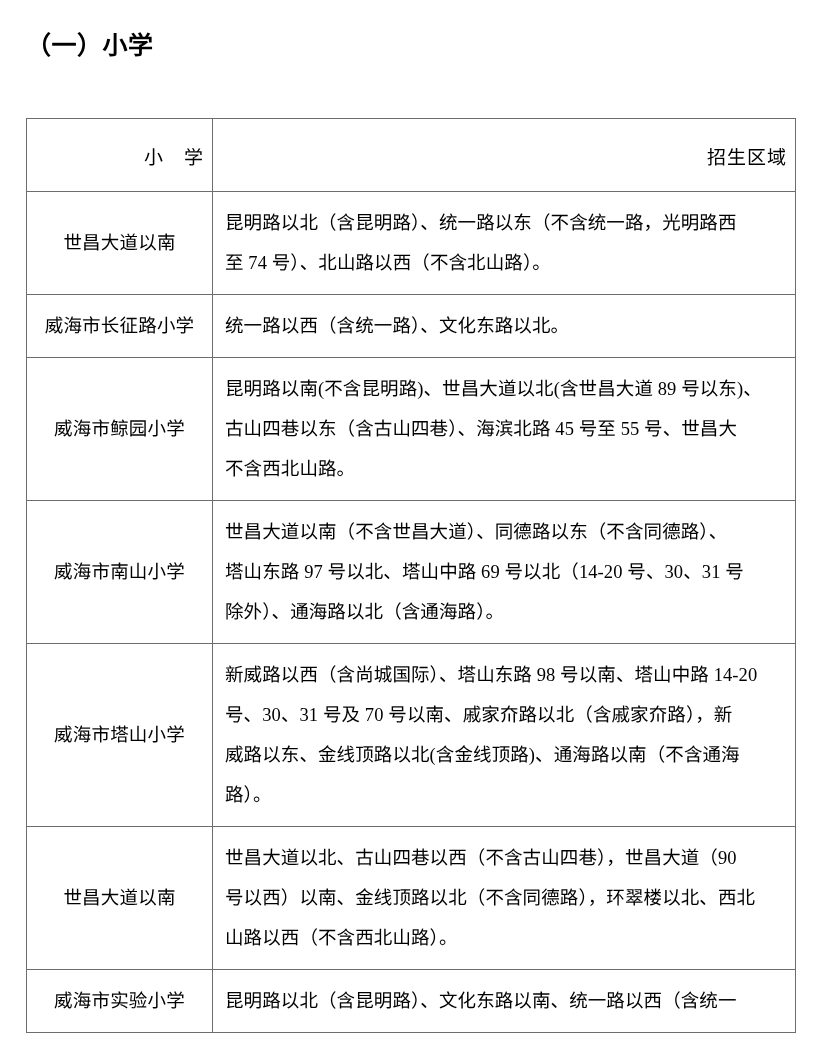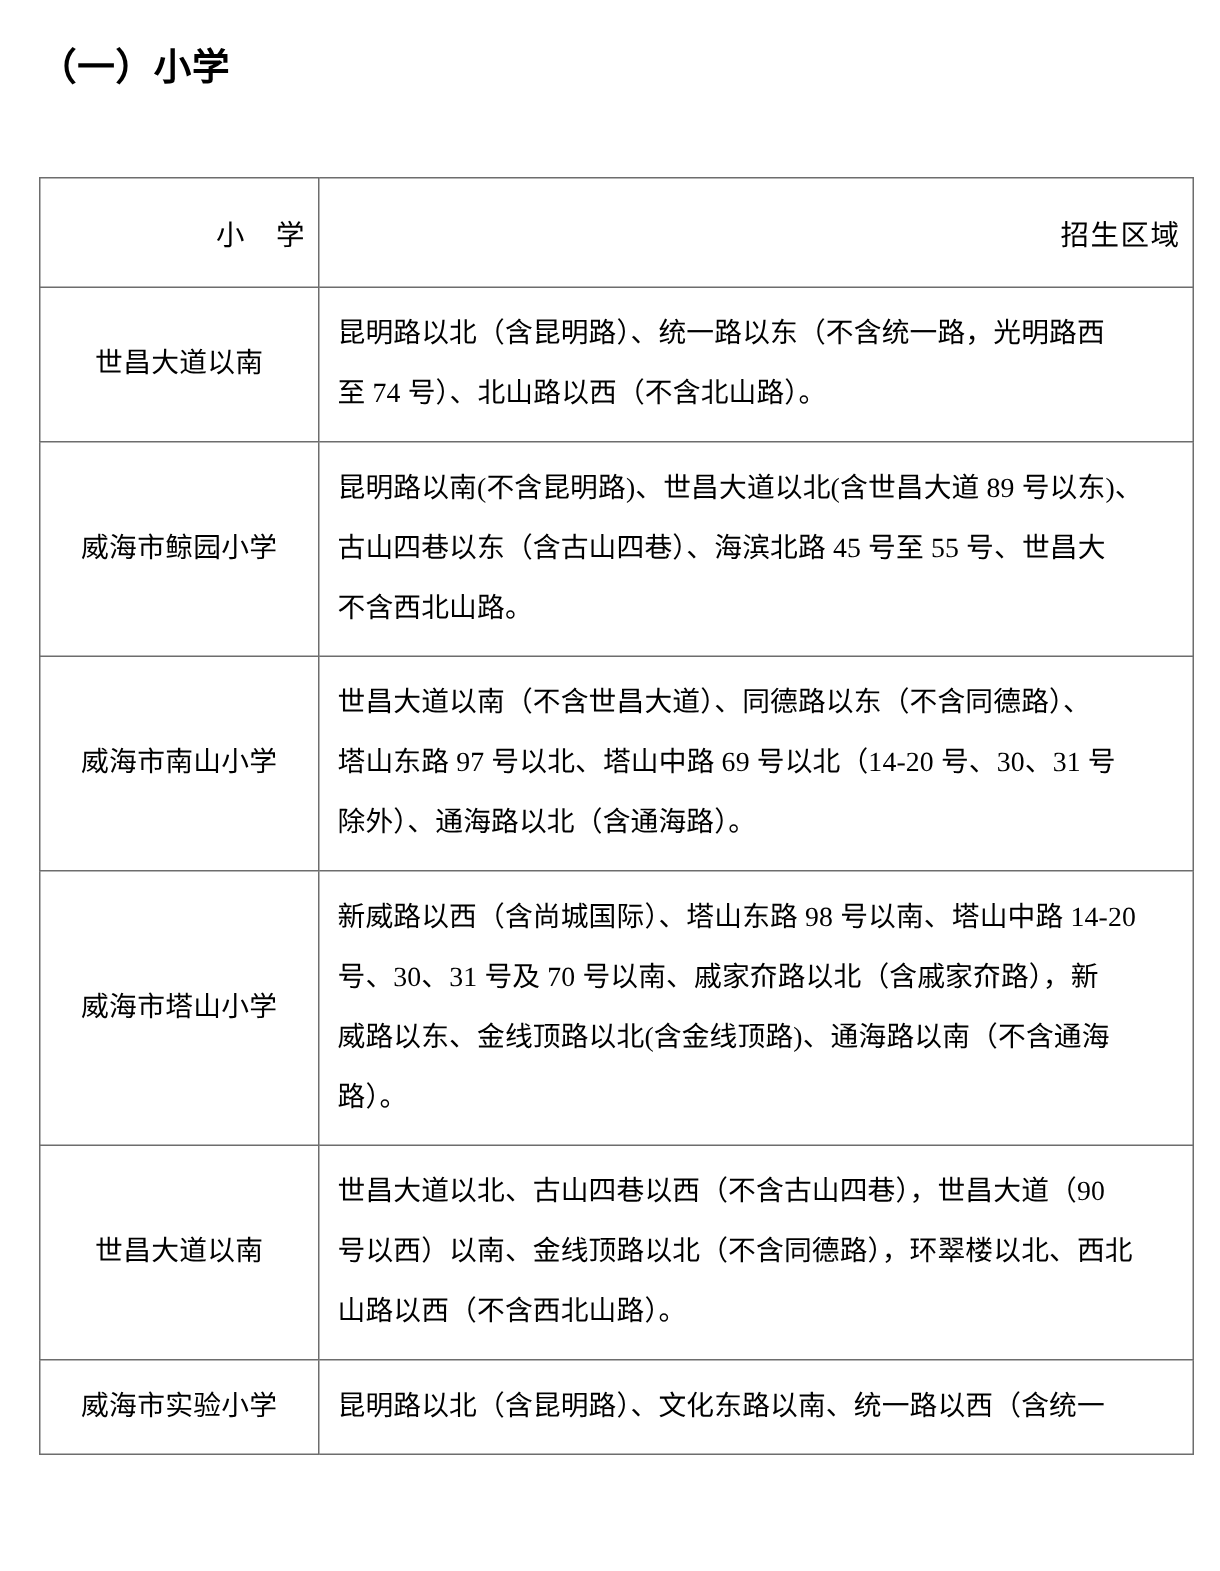--- a/index.html
+++ b/index.html
@@ -104,20 +104,26 @@
       </thead>
       <tbody id="zone-table-body">
           <tr>
             <td class="td-school">世昌大道以南</td>
             <td class="td-zone">
               <span class="zline">昆明路以北（含昆明路）、统一路以东（不含统一路，光明路西</span>
               <span class="zline">至 74 号）、北山路以西（不含北山路）。</span>
             </td>
           </tr>
           <tr>
+            <td class="td-school">威海市长征路小学</td>
+            <td class="td-zone">
+              <span class="zline">统一路以西（含统一路）、文化东路以北。</span>
+            </td>
+          </tr>
+          <tr>
             <td class="td-school">威海市鲸园小学</td>
             <td class="td-zone">
               <span class="zline">昆明路以南(不含昆明路)、世昌大道以北(含世昌大道 89 号以东)、</span>
               <span class="zline">古山四巷以东（含古山四巷）、海滨北路 45 号至 55 号、世昌大</span>
               <span class="zline">不含西北山路。</span>
             </td>
           </tr>
           <tr>
             <td class="td-school">威海市南山小学</td>
             <td class="td-zone">

